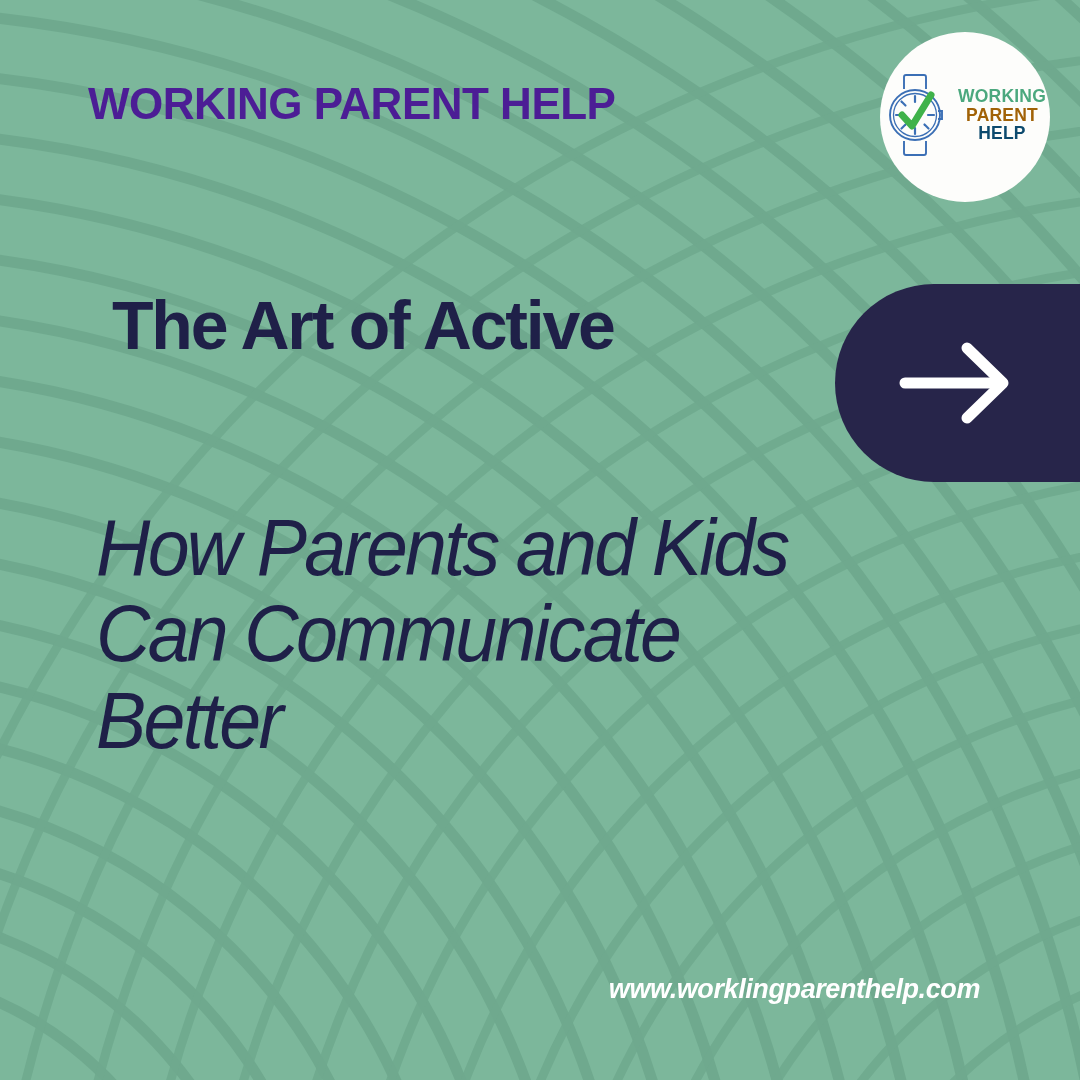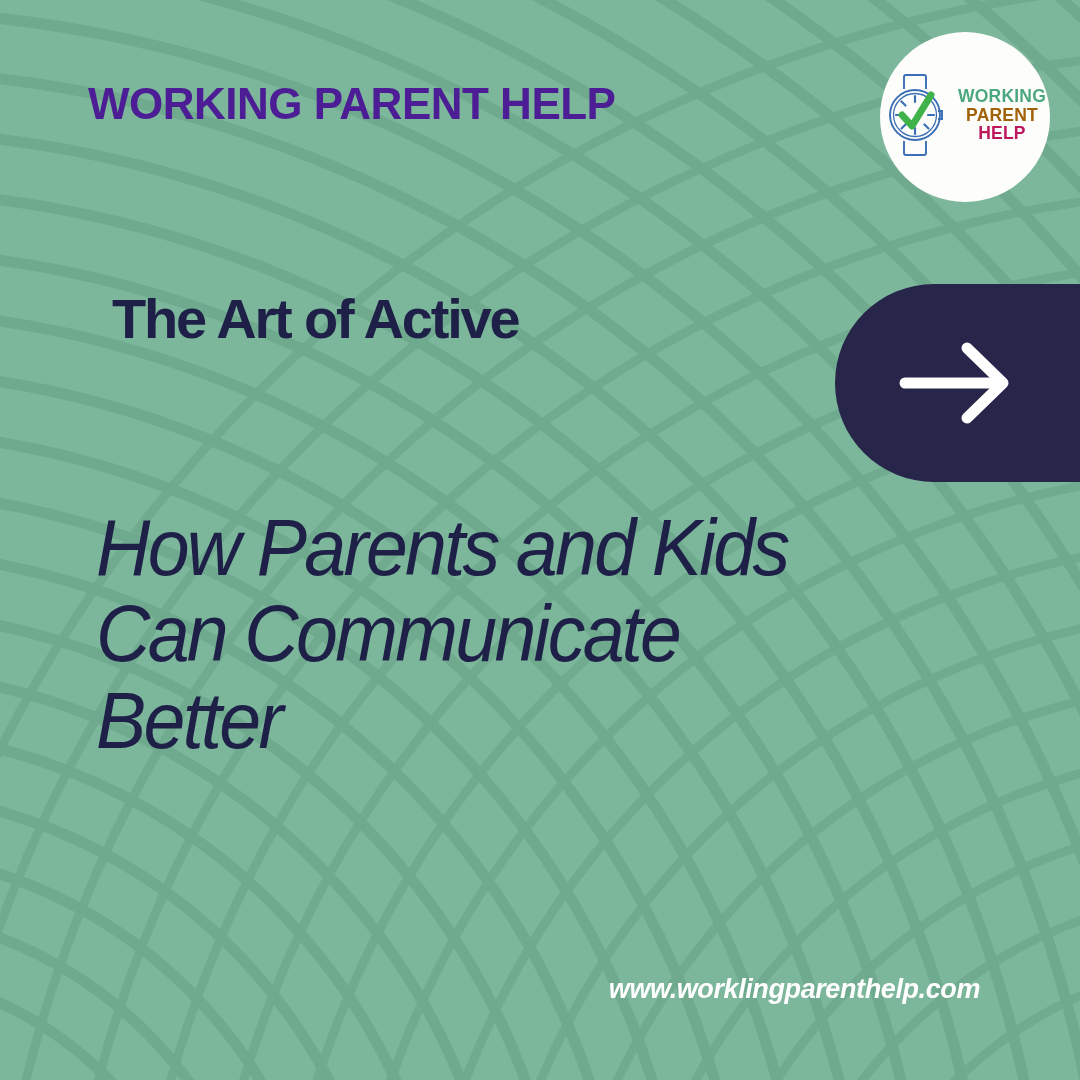--- a/index.html
+++ b/index.html
@@ -64,21 +64,21 @@
     align-items: center;
     line-height: 1.08;
     font-size: 17.5px;
     font-weight: 700;
     color: #3E9A74;
     letter-spacing: 0.2px;
     margin-left: 9px;
   }
   #logo-wordmark span:nth-child(1) { color: #4BA87E; }
   #logo-wordmark span:nth-child(2) { color: #a16207; }
-  #logo-wordmark span:nth-child(3) { color: #be185d; }
+  #logo-wordmark span:nth-child(3) { color: #0c4a6e; }
 
   
   #arrow-button {
     position: absolute;
     left: 835px;
     top: 284px;
     width: 260px;
     height: 198px;
     background: #27254A;
     border-radius: 99px 0 0 99px;
@@ -89,21 +89,21 @@
     cursor: pointer;
   }
 
   
   #headline {
     position: absolute;
     left: 112px;
     top: 292px;
     width: 720px;
     color: #1F2048;
-    font-size: 56px;
+    font-size: 68px;
     font-weight: 800;
     line-height: 0.98;
     letter-spacing: -2.2px;
     font-stretch: condensed;
   }
 
   
   #subtitle {
     position: absolute;
     left: 96px;

